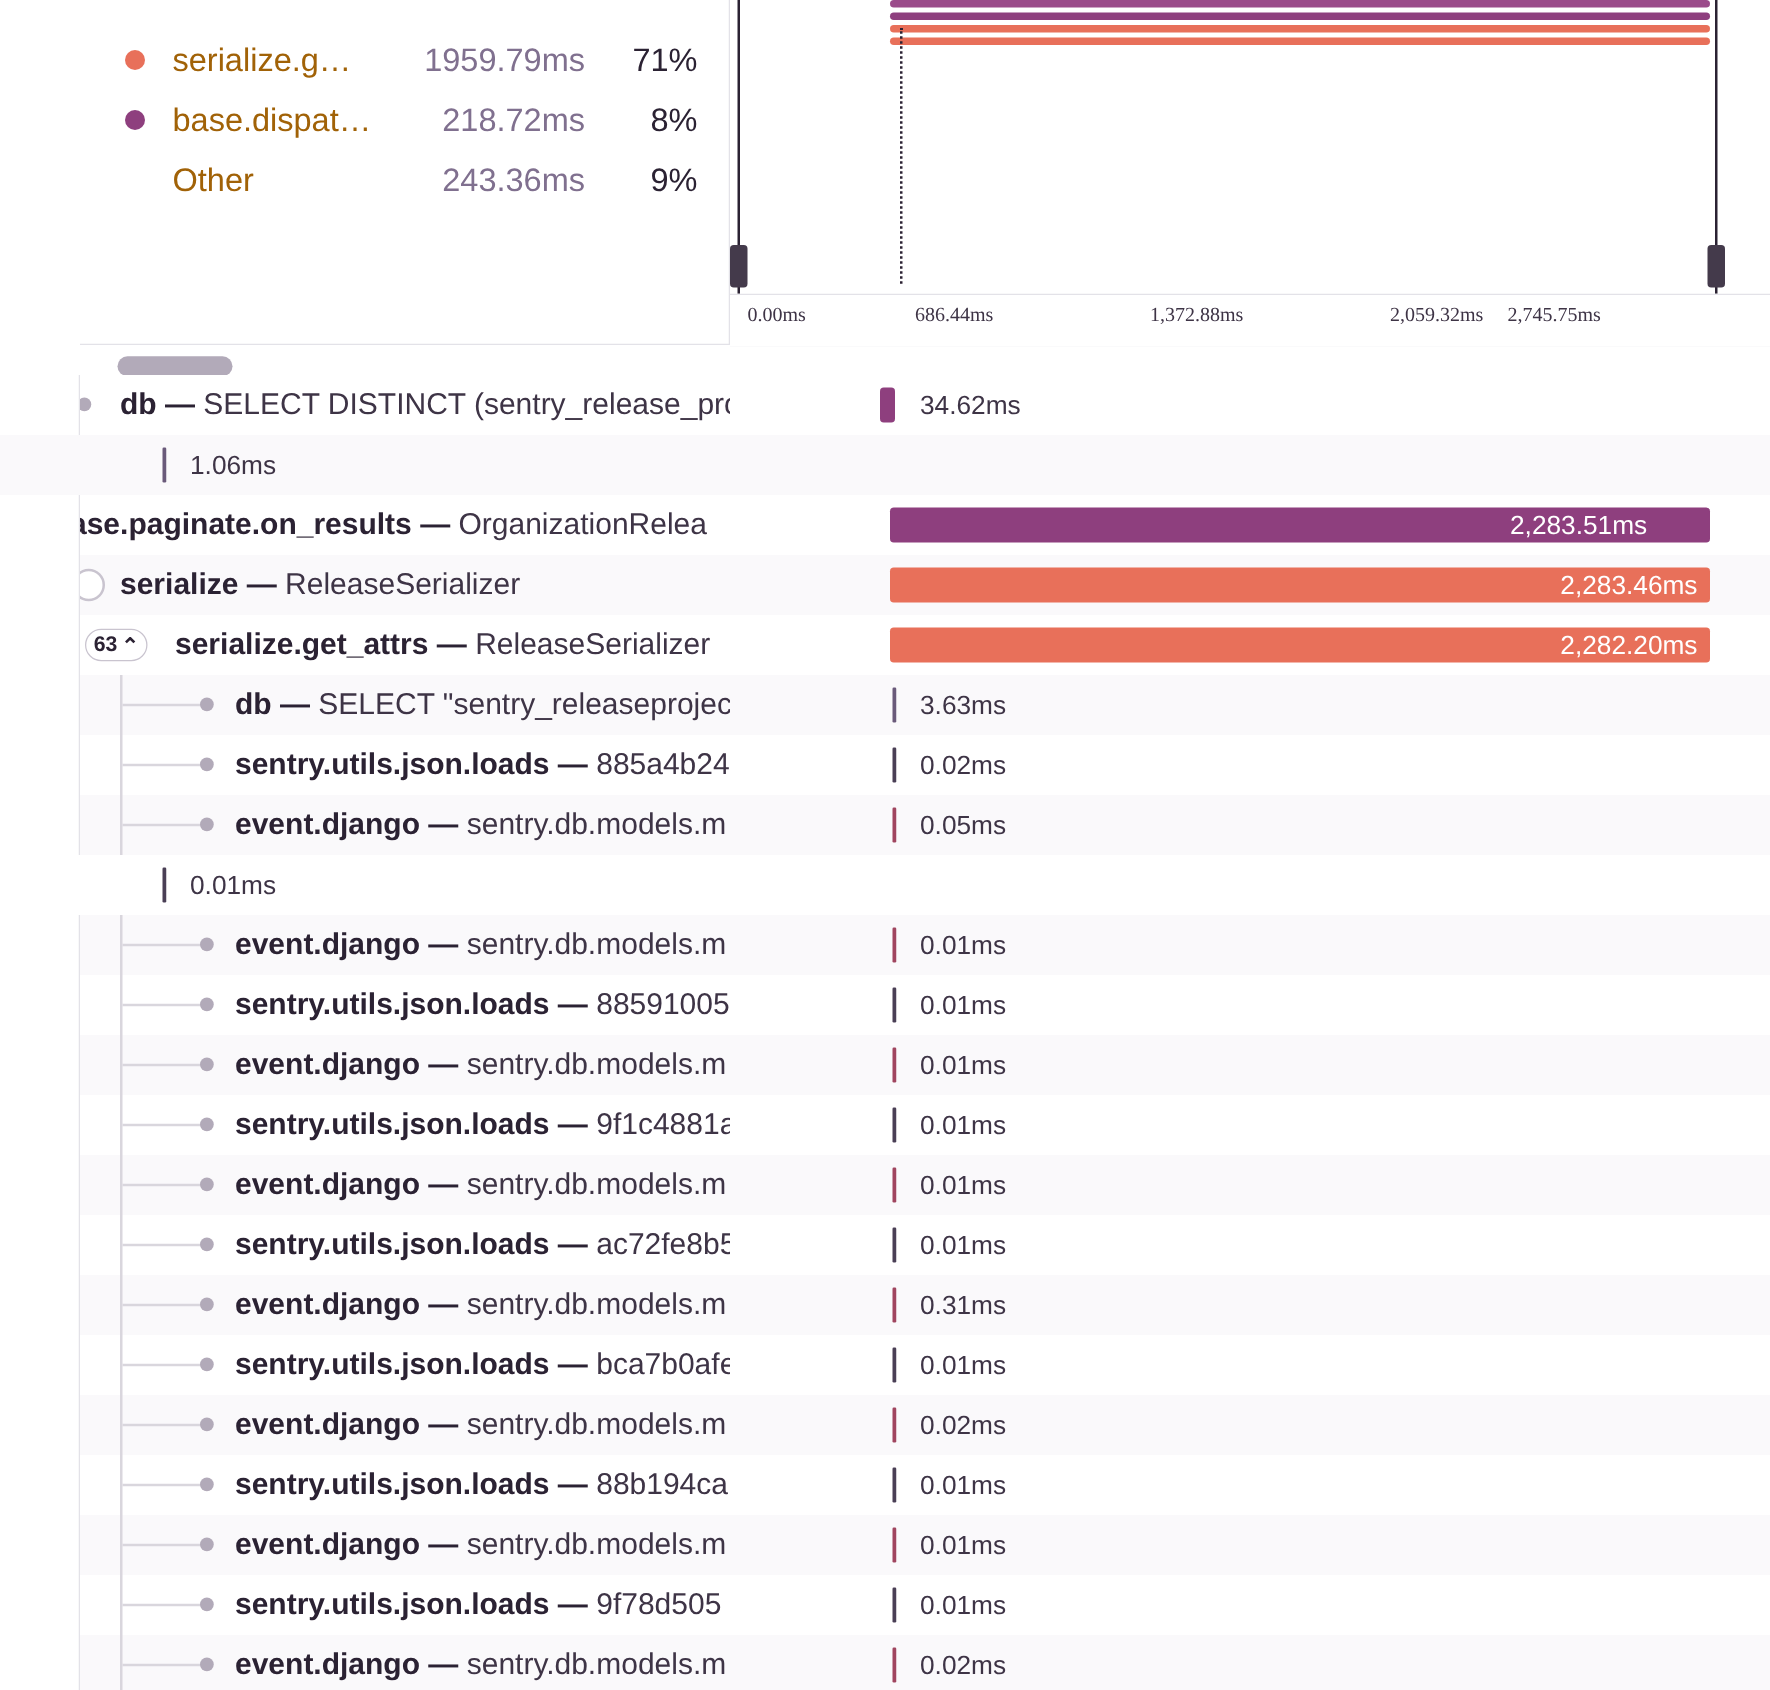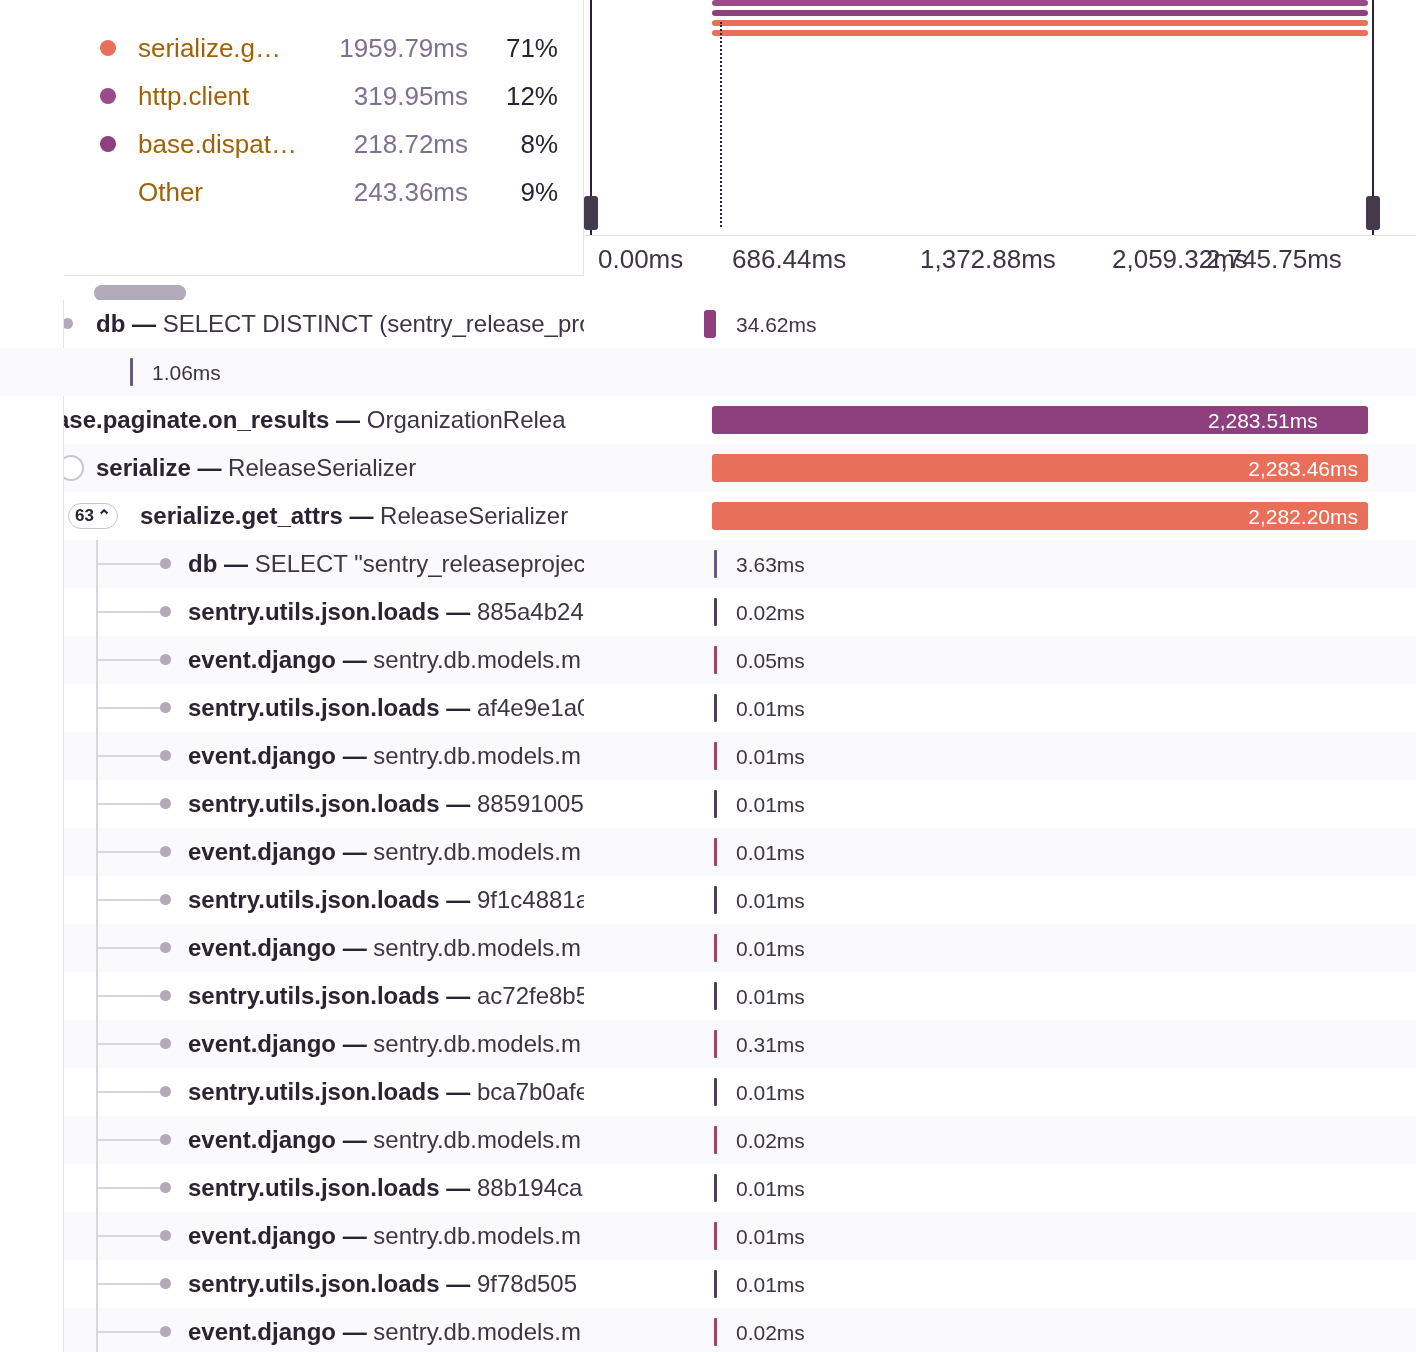--- a/index.html
+++ b/index.html
@@ -98,23 +98,24 @@
   .ruler {
     position: absolute;
     left: 584px; top: 236px;
     width: 832px; height: 42px;
     background: #ffffff;
     border-bottom: 1px solid #e3e2e8;
   }
   .ruler-tick {
     position: absolute;
     top: 8px;
-    font-size: 26px;
+    font-size: 16px;
     color: #3e3446;
     white-space: nowrap;
+    font-family: Liberation Serif, serif;
   }
 
   
   .grip-strip {
     position: absolute;
     left: 64px; top: 277px;
     width: 1352px; height: 34px;
     background: #ffffff;
     border-bottom: 1px solid #e8e7ec;
   }
@@ -256,26 +257,20 @@
 <body>
 
 <div id="root">
 
   <div class="legend" id="legend">
       <div class="legend-row">
         <span class="legend-dot" style="background: rgb(232, 112, 90);"></span>
         <span class="legend-label">serialize.g…</span>
         <span class="legend-dur">1959.79ms</span>
         <span class="legend-pct">71%</span>
-      </div>
-      <div class="legend-row">
-        <span class="legend-dot" style="background: rgb(155, 75, 138);"></span>
-        <span class="legend-label">http.client</span>
-        <span class="legend-dur">319.95ms</span>
-        <span class="legend-pct">12%</span>
       </div>
       <div class="legend-row">
         <span class="legend-dot" style="background: rgb(142, 63, 126);"></span>
         <span class="legend-label">base.dispat…</span>
         <span class="legend-dur">218.72ms</span>
         <span class="legend-pct">8%</span>
       </div>
       <div class="legend-row">
         <span class="legend-dot blank" style="background: transparent;"></span>
         <span class="legend-label">Other</span>
@@ -394,27 +389,20 @@
           <div class="node-dot" style="left: 160px;"></div>
           <div class="label" style="position: absolute; left: 188px;"><b>event.django — </b><span class="muted">sentry.db.models.m</span></div>
           <div class="gutter"></div>
         </div>
         <div class="row-right">
           <div class="bar-thin" style="left: 130px; background: rgb(160, 69, 95);"></div>
           <div class="bar-text" style="left: 152px;">0.05ms</div>
         </div>
       </div>
       <div class="row">
-        <div class="row-left">
-          <div class="tree-line"></div>
-          <div class="connector" style="left: 98px; width: 64px;"></div>
-          <div class="node-dot" style="left: 160px;"></div>
-          <div class="label" style="position: absolute; left: 188px;"><b>sentry.utils.json.loads — </b><span class="muted">af4e9e1a0</span></div>
-          <div class="gutter"></div>
-        </div>
         <div class="row-right">
           <div class="bar-thin" style="left: 130px; background: rgb(74, 63, 85);"></div>
           <div class="bar-text" style="left: 152px;">0.01ms</div>
         </div>
       </div>
       <div class="row alt">
         <div class="row-left">
           <div class="tree-line"></div>
           <div class="connector" style="left: 98px; width: 64px;"></div>
           <div class="node-dot" style="left: 160px;"></div>

